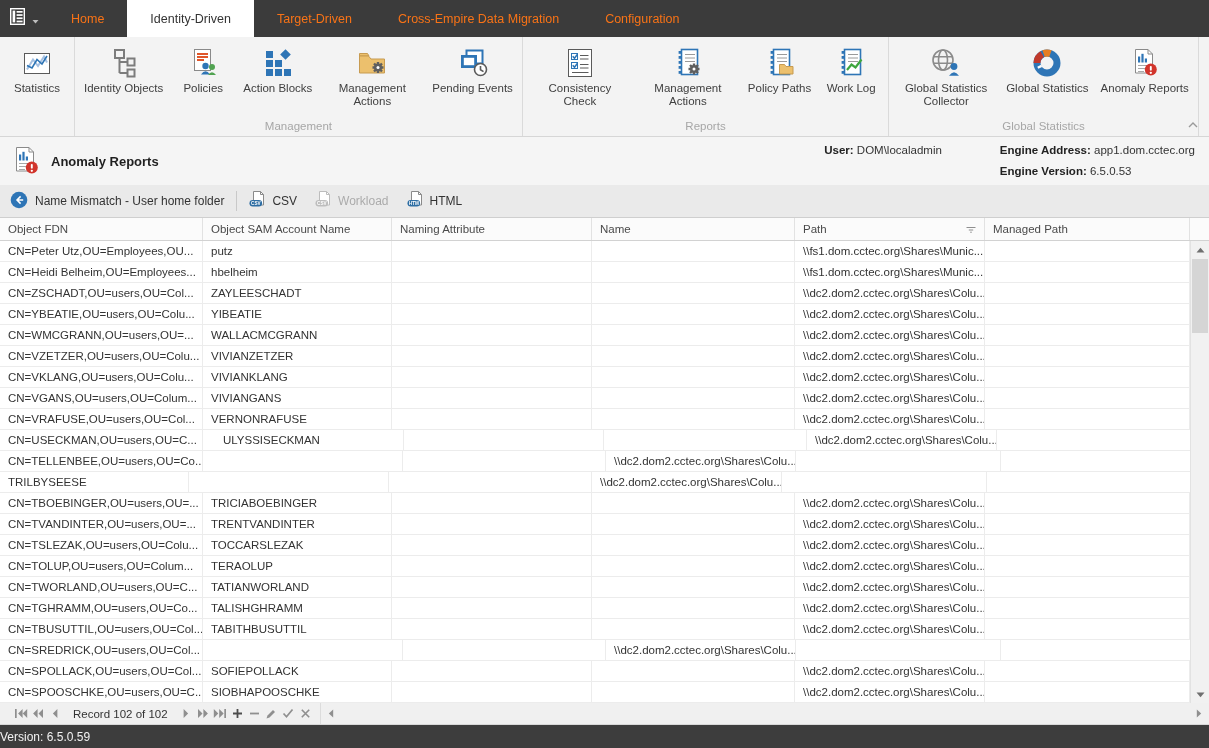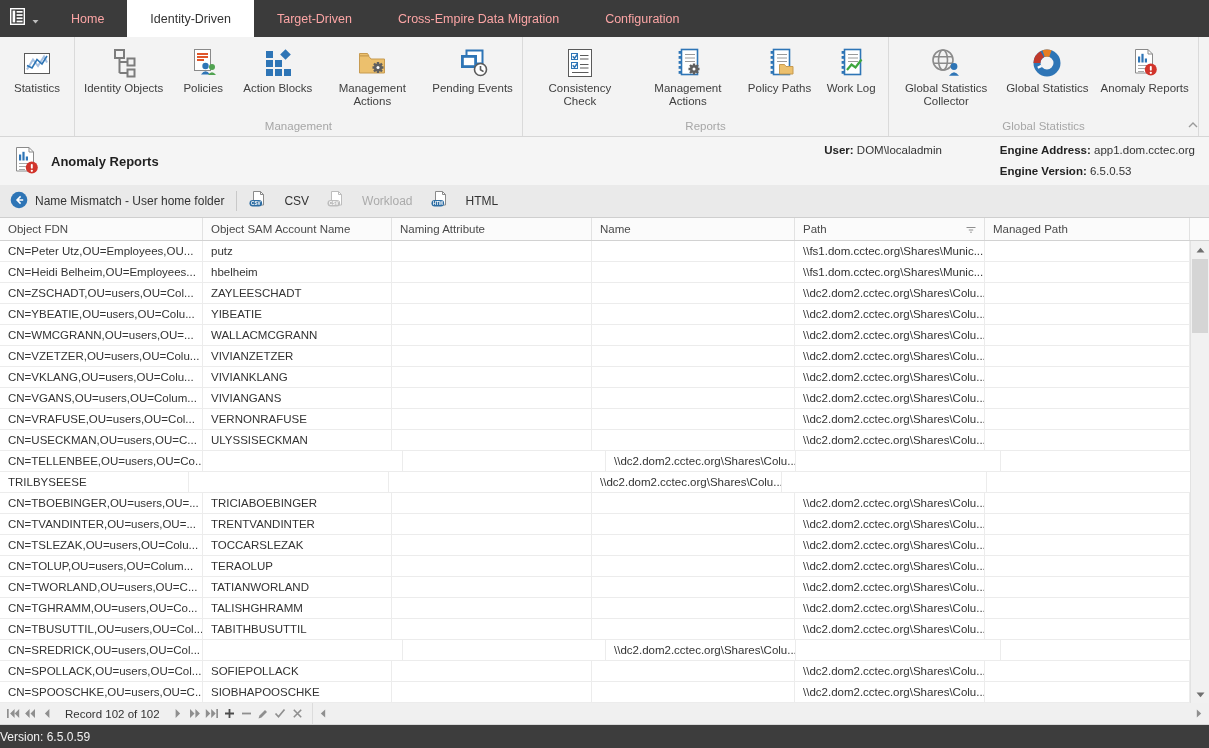--- a/index.html
+++ b/index.html
@@ -3,21 +3,21 @@
 <meta charset="utf-8">
 <style>
   html,body{margin:0;padding:0;}
   body{width:1209px;height:748px;overflow:hidden;font-family:"Liberation Sans",sans-serif;background:#fff;}
   .app{position:relative;width:1209px;height:748px;background:#fff;}
 
   
   .tabbar{height:37px;background:#3b3b3b;display:flex;align-items:stretch;}
   .appmenu{width:48px;display:flex;align-items:center;justify-content:center;gap:3px;cursor:default;}
   #tabs{display:flex;align-items:stretch;}
-  .tab{color:#fca5a5;font-size:12.5px;display:flex;align-items:center;padding:0 23px;white-space:nowrap;cursor:default;}
+  .tab{color:#f97316;font-size:12.5px;display:flex;align-items:center;padding:0 23px;white-space:nowrap;cursor:default;}
   .tab.active{background:#fff;color:#333;}
 
   
   .ribbon{height:99px;background:#f3f3f3;border-bottom:1px solid #d6d6d6;display:flex;position:relative;}
   .rgroup{display:flex;flex-direction:column;border-right:1px solid #dadada;padding:0 3px;}
   .ritems{display:flex;flex:1;align-items:flex-start;padding-top:5px;}
   .ritem{display:flex;flex-direction:column;align-items:center;min-width:56px;padding:2px 6px;cursor:default;}
   .ritem .icn{height:38px;display:flex;align-items:center;justify-content:center;}
   .ritem .rlabel{font-size:11.5px;color:#404040;text-align:center;line-height:13px;max-width:96px;}
   .rgrouplabel{height:17px;text-align:center;color:#a6a6a6;font-size:11.5px;line-height:15px;}
@@ -29,41 +29,41 @@
   .ph-title{font-weight:bold;font-size:13px;color:#1f1f1f;margin-left:9px;}
   .info{position:absolute;top:7px;right:14px;display:grid;grid-template-columns:auto auto;grid-column-gap:58px;font-size:11.5px;color:#333;}
   .info b{font-weight:bold;color:#222;}
   .info .l2{grid-column:2;margin-top:9px;}
 
   
   .toolbar{height:32px;background:#eaeaea;border-bottom:1px solid #cfcfcf;display:flex;align-items:center;padding-left:10px;}
   .backbtn{display:flex;align-items:center;gap:7px;font-size:12px;color:#333;cursor:default;}
   .tsep{width:1px;height:20px;background:#c9c9c9;margin:0 12px;}
   #toolbar-buttons{display:flex;align-items:center;}
-  .tbtn{display:flex;align-items:center;gap:18px;font-size:12px;color:#333;margin-right:18px;cursor:default;}
+  .tbtn{display:flex;align-items:center;gap:6px;font-size:12px;color:#333;margin-right:18px;cursor:default;}
   .tbtn.disabled{color:#ababab;}
 
   
   .grid{position:relative;width:1209px;}
   .thead{display:flex;height:22px;border-bottom:1px solid #d2d2d2;background:#fbfbfb;}
   .th{box-sizing:border-box;display:flex;align-items:center;padding:0 8px;font-size:11.5px;color:#4a4a4a;border-right:1px solid #e2e2e2;white-space:nowrap;overflow:hidden;}
   .th .flt{margin-left:auto;display:flex;align-items:center;}
   .tbody{position:relative;height:462px;overflow:hidden;}
   .trow{display:flex;height:20px;border-bottom:1px solid #ececec;background:#fff;}
   .td{box-sizing:border-box;padding:0 8px;font-size:11.5px;color:#333;line-height:20px;border-right:1px solid #ececec;white-space:nowrap;overflow:hidden;}
 
   
   .vscroll{position:absolute;top:0;right:0;width:19px;height:462px;background:#f1f1f1;border-left:1px solid #e2e2e2;box-sizing:border-box;}
   .vsa{position:absolute;left:0;width:18px;height:17px;display:flex;align-items:center;justify-content:center;}
   .vsa.up{top:0;} .vsa.down{bottom:0;}
   .vthumb{position:absolute;left:1px;top:18px;width:16px;height:74px;background:#d5d5d5;}
 
   
   .navrow{height:21px;background:#f0f0f0;border-bottom:1px solid #d8d8d8;display:flex;align-items:stretch;}
-  #nav-buttons{display:flex;align-items:center;padding-left:4px;}
+  #nav-buttons{display:flex;align-items:center;padding-left:12px;}
   .nbtn{width:17px;height:17px;display:flex;align-items:center;justify-content:center;cursor:default;}
   .rec{font-size:11.5px;color:#333;padding:0 10px;white-space:nowrap;}
   .hscroll{flex:1;display:flex;align-items:center;justify-content:space-between;border-left:1px solid #dcdcdc;margin-left:6px;padding:0 3px;background:#f0f0f0;}
   .hsa{width:14px;height:14px;display:flex;align-items:center;justify-content:center;}
 
   
   .statusbar{height:24px;background:#3d3d3d;color:#f2f2f2;font-size:12px;line-height:24px;}
 </style>
 </head>
 <body>
@@ -461,21 +461,21 @@
         <div class="trow">
           <div class="td" style="width: 203px;">CN=VRAFUSE,OU=users,OU=Col...</div>
           <div class="td" style="width: 189px;">VERNONRAFUSE</div>
           <div class="td" style="width: 200px;"></div>
           <div class="td" style="width: 203px;"></div>
           <div class="td" style="width: 190px;">\\dc2.dom2.cctec.org\Shares\Colu...</div>
           <div class="td" style="width: 205px;"></div>
         </div>
         <div class="trow">
           <div class="td" style="width: 203px;">CN=USECKMAN,OU=users,OU=C...</div>
-          <div class="td" style="width: 189px;">ULYSSISECKMAN</div>
+          <div class="td" style="width: 189px; margin-left: 12px;">ULYSSISECKMAN</div>
           <div class="td" style="width: 200px;"></div>
           <div class="td" style="width: 203px;"></div>
           <div class="td" style="width: 190px;">\\dc2.dom2.cctec.org\Shares\Colu...</div>
           <div class="td" style="width: 205px;"></div>
         </div>
         <div class="trow">
           <div class="td" style="width: 203px;">CN=TELLENBEE,OU=users,OU=Co...</div>
           <div class="td" style="width: 200px;"></div>
           <div class="td" style="width: 203px;"></div>
           <div class="td" style="width: 190px;">\\dc2.dom2.cctec.org\Shares\Colu...</div>

